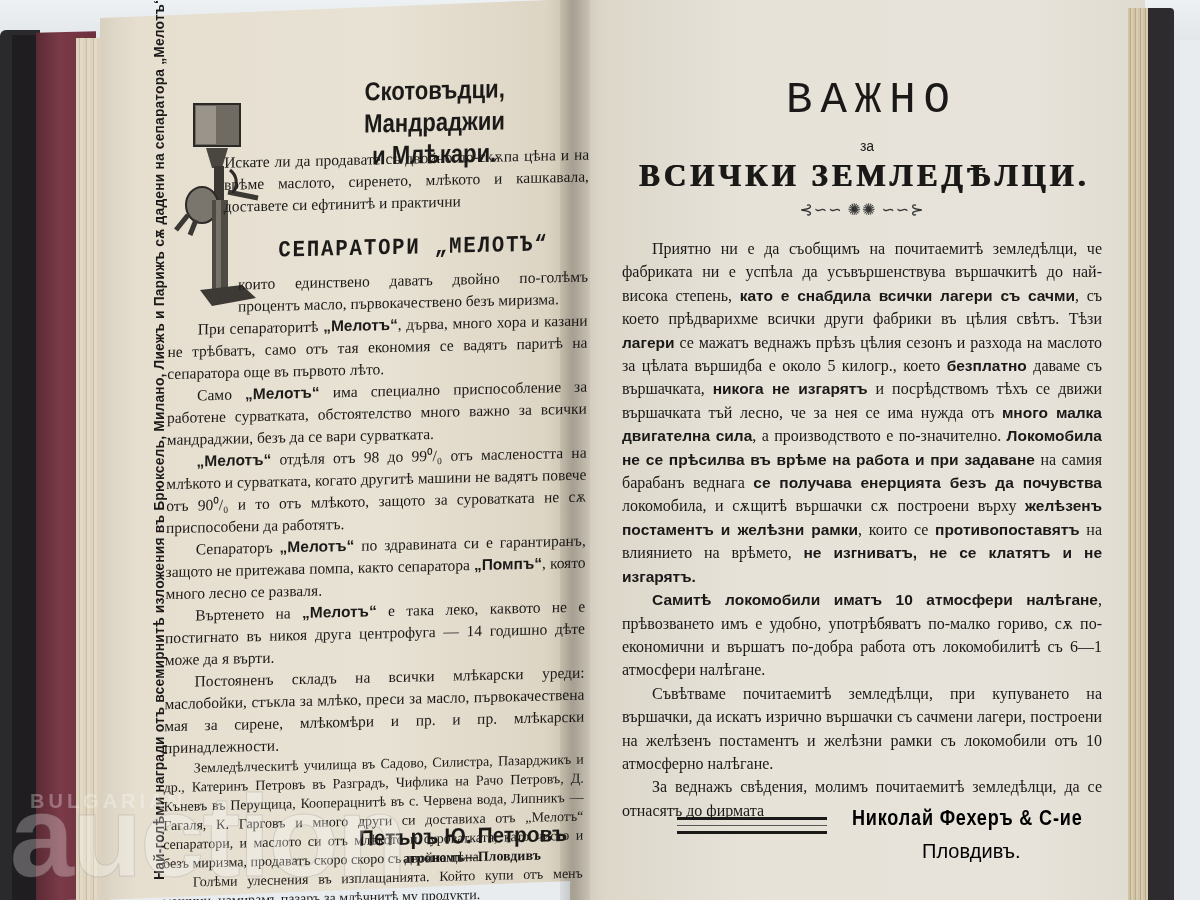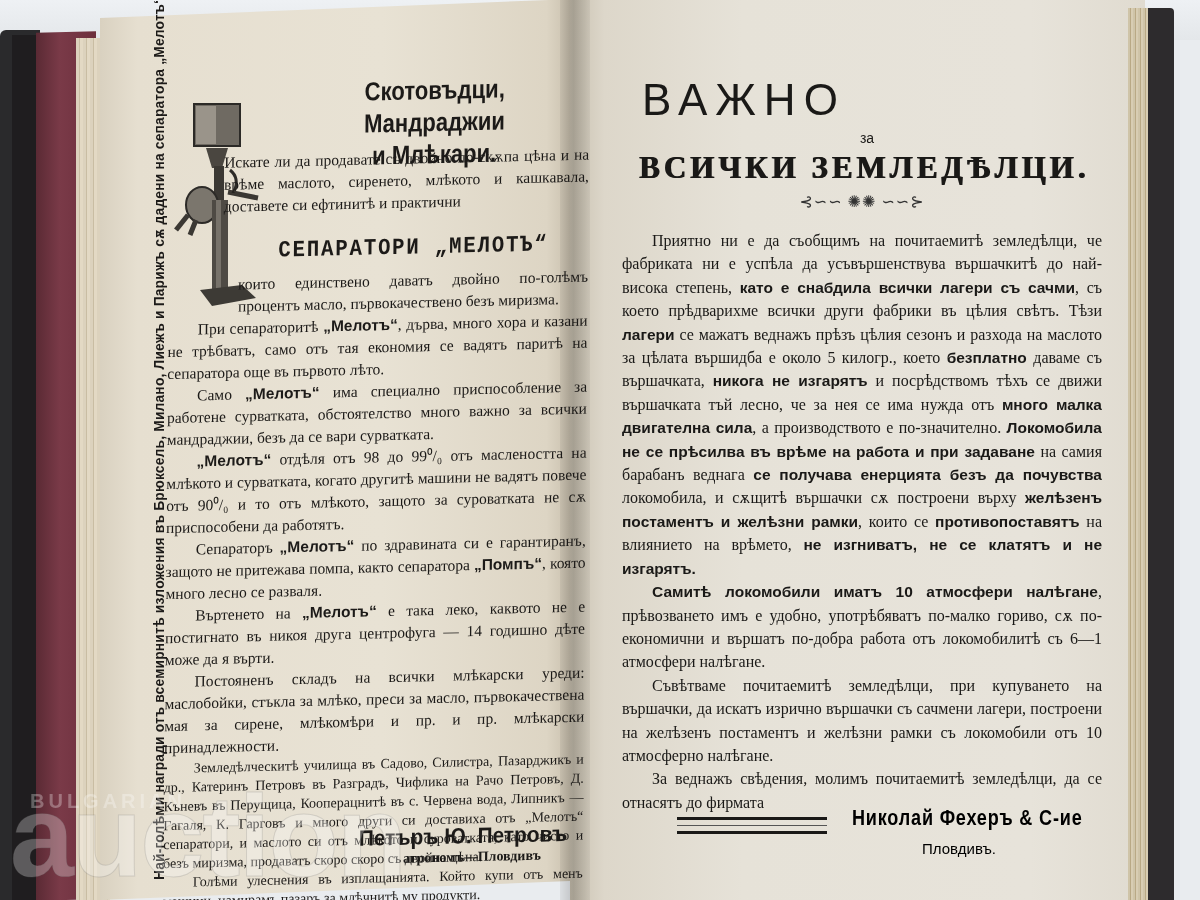--- a/index.html
+++ b/index.html
@@ -21,33 +21,33 @@
   .l-brand { position:absolute; left:110px; top:170px; font-family:"Liberation Mono", monospace; font-weight:bold; font-size:23px; letter-spacing:2px; transform:scaleX(0.9); transform-origin:left; }
   .l-body { position:absolute; left:0px; top:205px; width:420px; font-size:15.5px; line-height:22px; text-align:justify; }
   .l-body p { margin:0; text-indent:30px; }
   .l-body p.first { padding-left:70px; text-indent:0; }
   .l-body b { font-family:"Liberation Sans", sans-serif; font-weight:bold; }
   .l-body p.small { font-size:14px; line-height:19px; }
   .l-sign { position:absolute; left:190px; top:760px; font-family:"Liberation Sans", sans-serif; font-weight:900; font-size:22px; transform:scaleX(0.95); }
   .l-sign2 { position:absolute; left:240px; top:786px; font-family:"Liberation Serif", serif; font-weight:bold; font-size:14px; }
   .separator-illus { position:absolute; left:172px; top:100px; width:90px; height:210px; }
   .right-content { position:absolute; left:622px; top:72px; width:480px; color:#1a1917; }
-  .r-title { text-align:left; font-family:Liberation Sans, sans-serif; font-size:44px; letter-spacing:8px; line-height:56px; font-weight:normal; margin-left:20px; }
-  .r-za { text-align:center; font-family:"Liberation Sans", sans-serif; font-size:14px; margin-top:2px; margin-left:10px; }
+  .r-title { text-align:center; font-family:Liberation Mono, monospace; font-size:44px; letter-spacing:8px; line-height:56px; font-weight:normal; margin-left:20px; }
+  .r-za { text-align:center; font-family:"Liberation Sans", sans-serif; font-size:14px; margin-top:10px; margin-left:10px; }
   .r-sub { text-align:center; font-family:Liberation Serif, serif; font-weight:900; font-size:31px; letter-spacing:4px; margin-top:4px; margin-left:4px; text-shadow:1px 0 0 #1a1917; }
   .r-orn { text-align:center; font-size:16px; margin-top:6px; color:#333; letter-spacing:1px; }
   .r-body { margin-top:18px; font-size:16px; line-height:23.4px; text-align:justify; }
   .r-body p { margin:0; text-indent:30px; }
   .r-body b { font-family:"Liberation Sans", sans-serif; font-weight:bold; font-size:15.5px; }
   .r-sign-row { position:absolute; left:622px; top:785px; width:480px; height:60px;margin-top:20px; }
   .r-lines { position:absolute; left:55px; top:12px; width:150px; }
   .r-lines div { height:0; border-top:3px solid #1a1917; margin-bottom:5px; }
   .r-lines div.thin { border-top:1px solid #555; }
   .r-firm { position:absolute; left:230px; top:0px; font-family:"Liberation Sans", sans-serif; font-weight:bold; font-size:22px; transform:scaleX(0.82); transform-origin:left; white-space:nowrap; letter-spacing:1px; }
-  .r-city { position:absolute; left:300px; top:35px; font-family:"Liberation Sans", sans-serif; font-size:15px; }
+  .r-city { position:absolute; left:300px; top:35px; font-family:"Liberation Sans", sans-serif; font-size:20px; }
   .watermark { position:absolute; left:10px; top:770px; font-family:"Liberation Sans", sans-serif; font-weight:bold; font-size:115px; color:rgba(255,255,255,0.28); letter-spacing:-2px; -webkit-text-stroke:1px rgba(120,120,120,0.22); }
   .watermark-small { position:absolute; left:30px; top:790px; font-family:"Liberation Sans", sans-serif; font-size:20px; font-weight:bold; color:rgba(255,255,255,0.3); letter-spacing:4px; }
 </style>
 </head>
 <body>
 
 <div class="bg-top"></div>
 <div class="cover-left"></div>
 <div class="cover-left2"></div>
 <div class="endpaper"></div>

